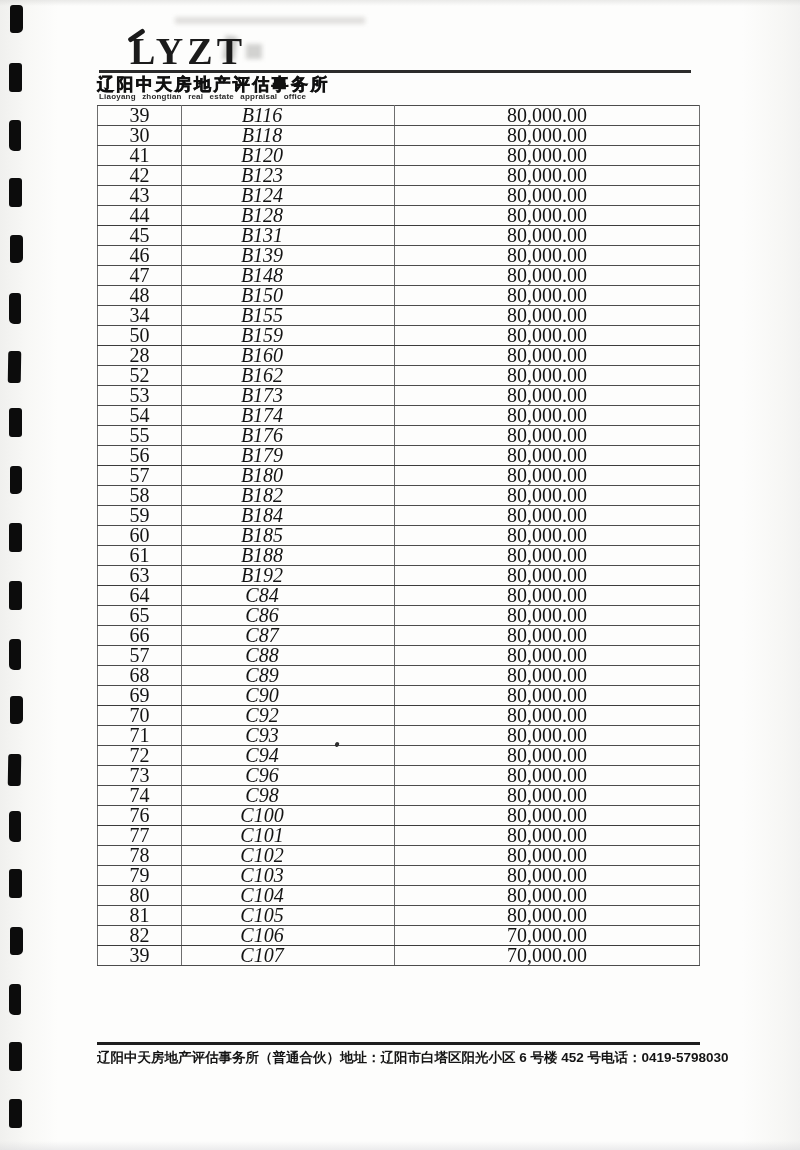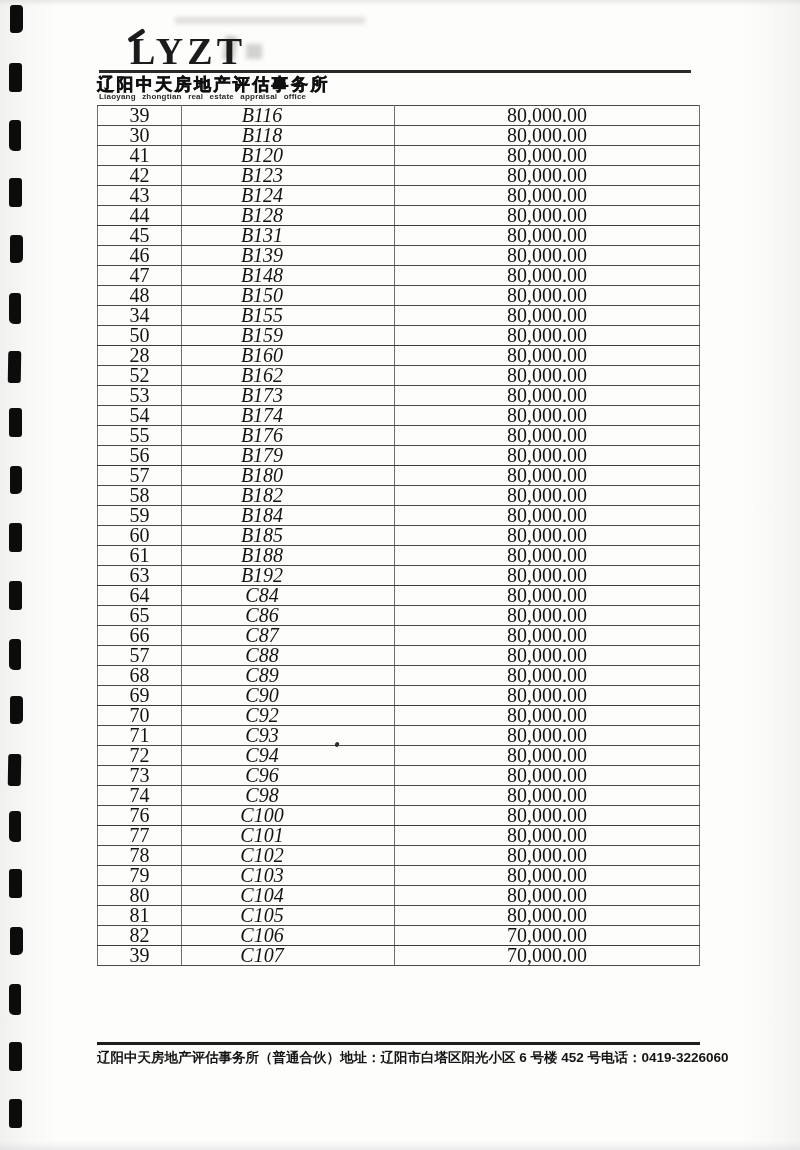--- a/index.html
+++ b/index.html
@@ -348,16 +348,16 @@
         </tr>
       </tbody>
   </table>
 
   <div class="dot-artifact"></div>
 
   <div class="footer-rule"></div>
   <div class="footer-text">
     <span>辽阳中天房地产评估事务所（普通合伙）</span>
     <span>地址：辽阳市白塔区阳光小区 6 号楼 452 号</span>
-    <span>电话：0419-3226060</span>
+    <span>电话：0419-5798030</span>
   </div>
 
 </div>
 
 </body></html>

